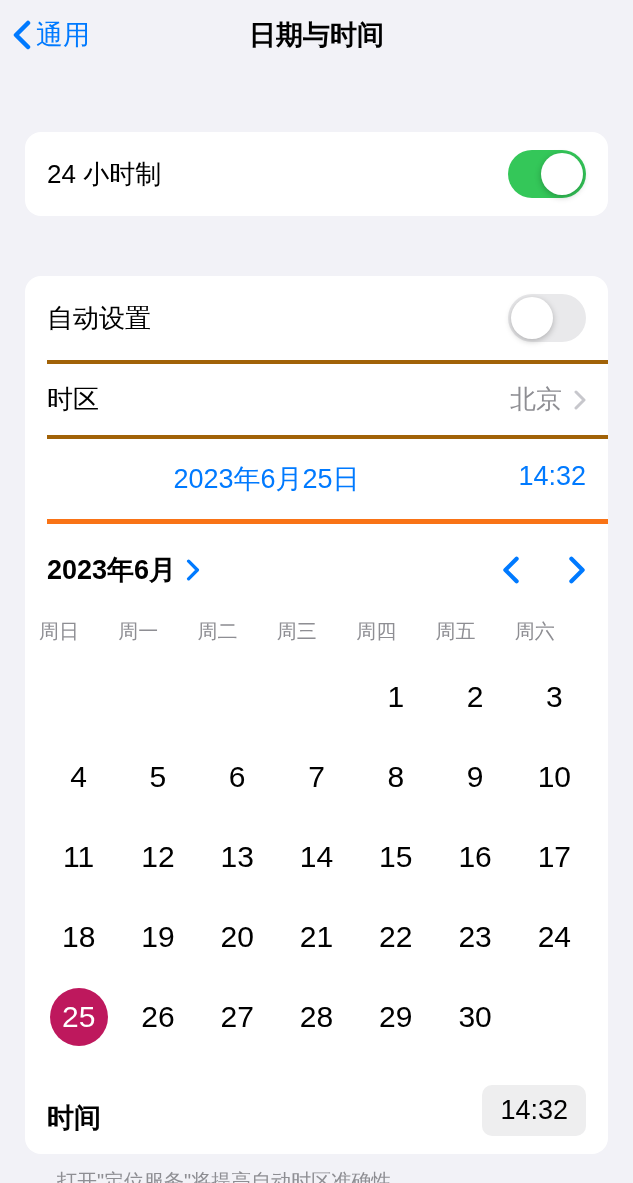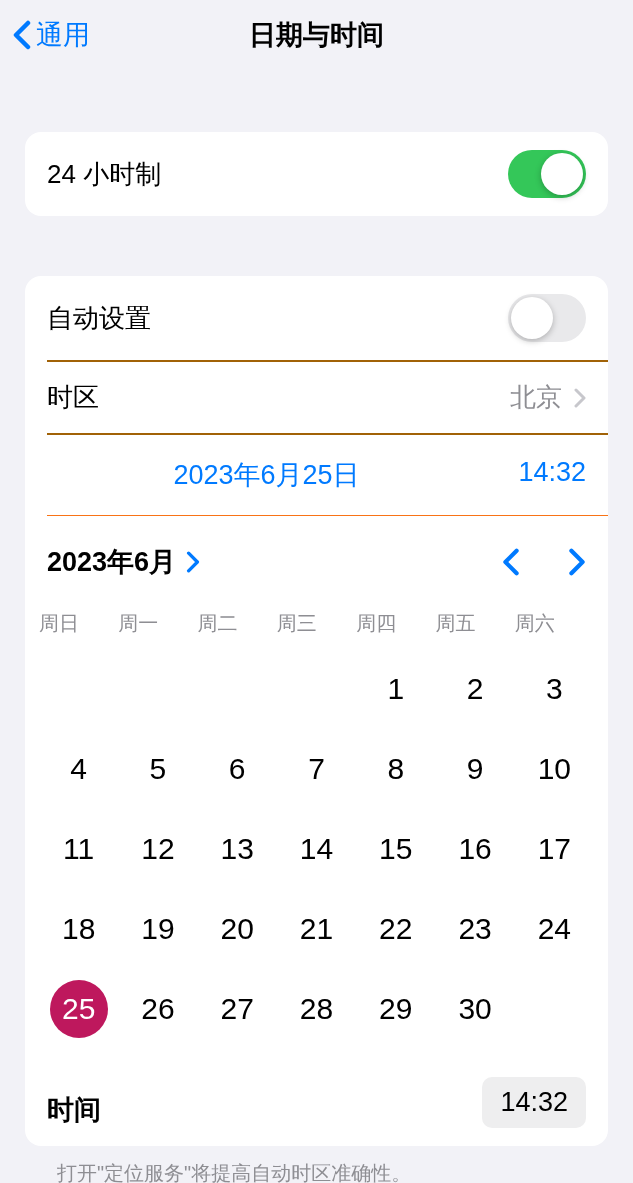--- a/index.html
+++ b/index.html
@@ -58,21 +58,21 @@
     }
     .row {
       display: flex;
       align-items: center;
       justify-content: space-between;
       padding: 18px 22px;
       min-height: 70px;
       gap: 7px;
     }
     .row-border {
-      border-bottom: 2px solid #a16207;
+      border-bottom: 4px solid #a16207;
       margin-left: 22px;
       padding-left: 0;
     }
     .row-label {
       font-size: 26px;
       color: #000;
     }
     .toggle {
       width: 78px;
       height: 48px;
@@ -109,21 +109,21 @@
     }
     .chevron-right {
       width: 12px;
       height: 20px;
       margin-left: 12px;
     }
     .datetime-row {
       display: flex;
       padding: 22px 22px 22px 0;
       margin-left: 22px;
-      border-bottom: 1px solid #f97316;
+      border-bottom: 5px solid #f97316;
     }
     .datetime-date {
       flex: 1;
       text-align: center;
       color: #007aff;
       font-size: 27px;
       font-weight: 400;
     }
     .datetime-time {
       color: #007aff;

